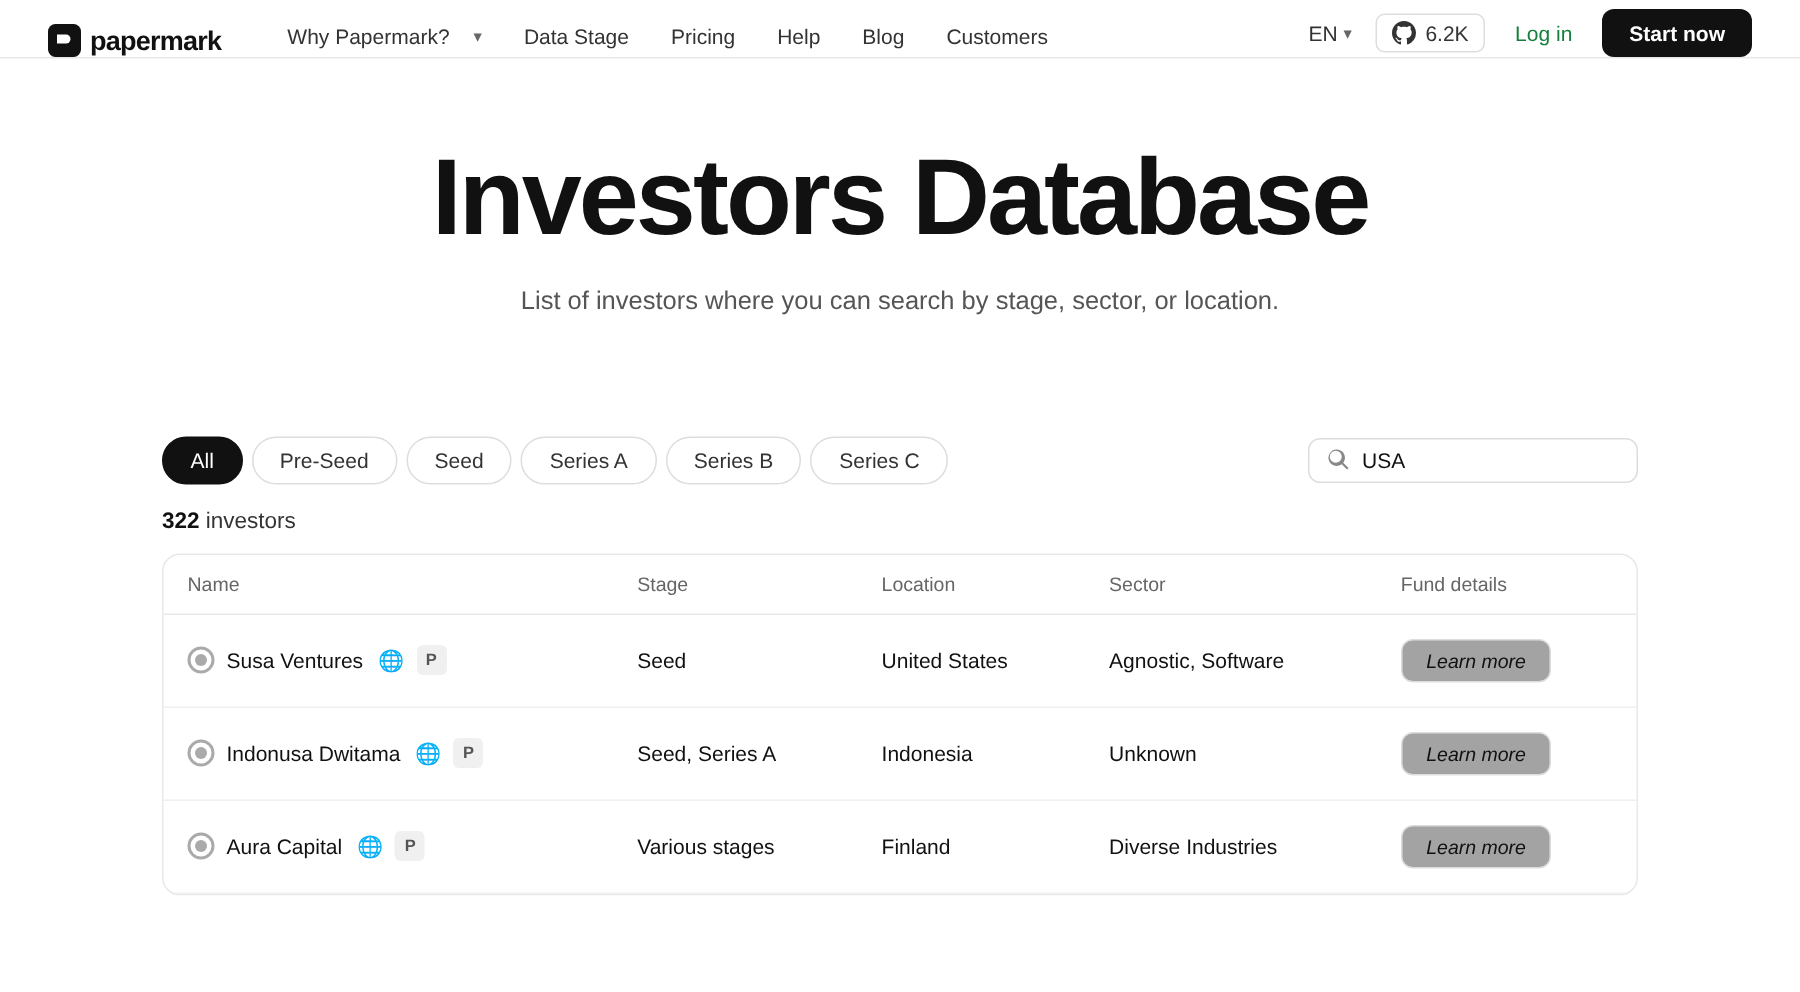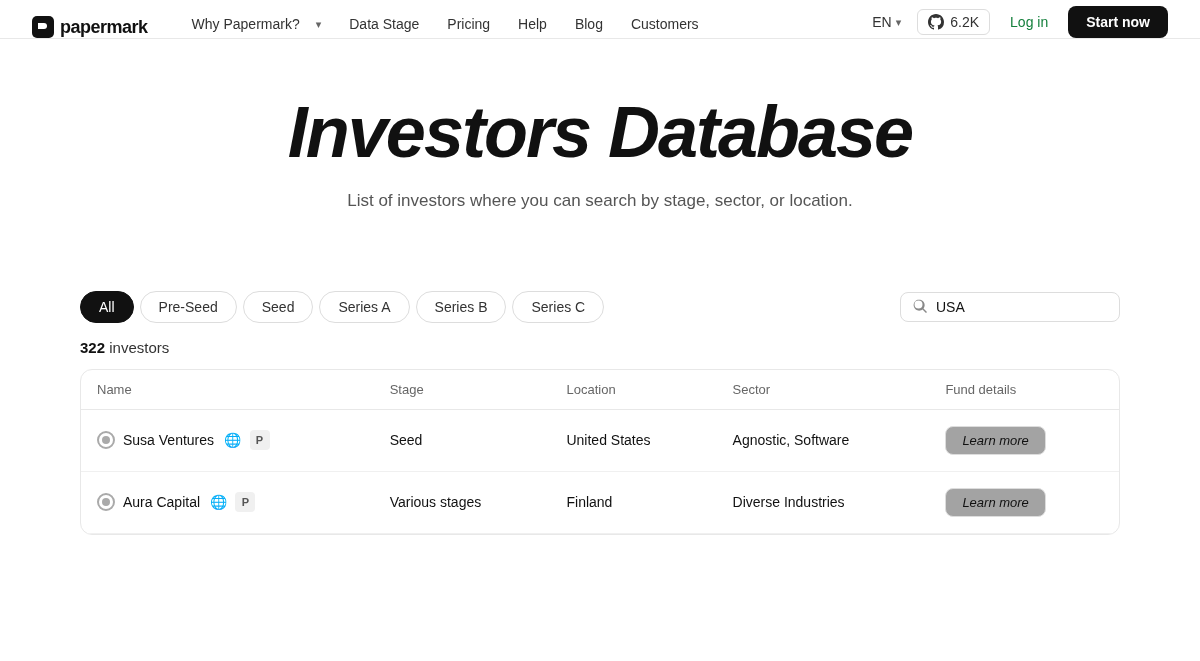--- a/index.html
+++ b/index.html
@@ -41,38 +41,38 @@
       background: #111; color: #fff; border: none; border-radius: 8px;
       padding: 8px 18px; font-size: 14px; font-weight: 600; cursor: pointer;
     }
 
     
     .hero {
       text-align: center; padding: 56px 24px 40px;
     }
     .hero-title {
       font-size: 72px; font-weight: 800; letter-spacing: -2px;
-      line-height: 1.05; margin-bottom: 20px; color: #111; font-style: italic;
+      line-height: 1.05; margin-bottom: 20px; color: #111;
     }
     .hero-subtitle {
       font-size: 17px; color: #555; margin-bottom: 32px;
     }
     .hero-buttons { display: flex; gap: 12px; justify-content: center; }
     .btn-primary {
       background: #111; color: #fff; border: none; border-radius: 40px;
       padding: 12px 28px; font-size: 15px; font-weight: 600; cursor: pointer;
     }
     .btn-secondary {
       background: #fff; color: #111; border: 1.5px solid #ccc; border-radius: 40px;
       padding: 12px 28px; font-size: 15px; font-weight: 600; cursor: pointer;
     }
 
     
     .filter-section {
-      padding: 0 80px; margin-top: 8px;
+      padding: 0 108px; margin-top: 8px;
     }
     .filter-row {
       display: flex; align-items: center; justify-content: space-between;
       margin-bottom: 16px;
     }
     .filter-tabs { display: flex; gap: 6px; }
     .filter-tab {
       padding: 7px 18px; border-radius: 20px; font-size: 14px;
       border: 1.5px solid #ddd; background: #fff; cursor: pointer; color: #333;
     }
@@ -246,20 +246,38 @@
       <td>
         <button class="learn-btn">Learn more</button>
       </td>
     </tr>
           <tr>
       <td>
         <div class="name-cell">
           <span class="dot-icon">
             <span class="dot-inner"></span>
           </span>
+          <span>Indonusa Dwitama</span>
+          <span class="globe-icon">🌐</span>
+          <span class="p-badge">P</span>
+        </div>
+      </td>
+      <td>Seed, Series A</td>
+      <td>Indonesia</td>
+      <td>Unknown</td>
+      <td>
+        <button class="learn-btn">Learn more</button>
+      </td>
+    </tr>
+          <tr>
+      <td>
+        <div class="name-cell">
+          <span class="dot-icon">
+            <span class="dot-inner"></span>
+          </span>
           <span>Aura Capital</span>
           <span class="globe-icon">🌐</span>
           <span class="p-badge">P</span>
         </div>
       </td>
       <td>Various stages</td>
       <td>Finland</td>
       <td>Diverse Industries</td>
       <td>
         <button class="learn-btn">Learn more</button>

